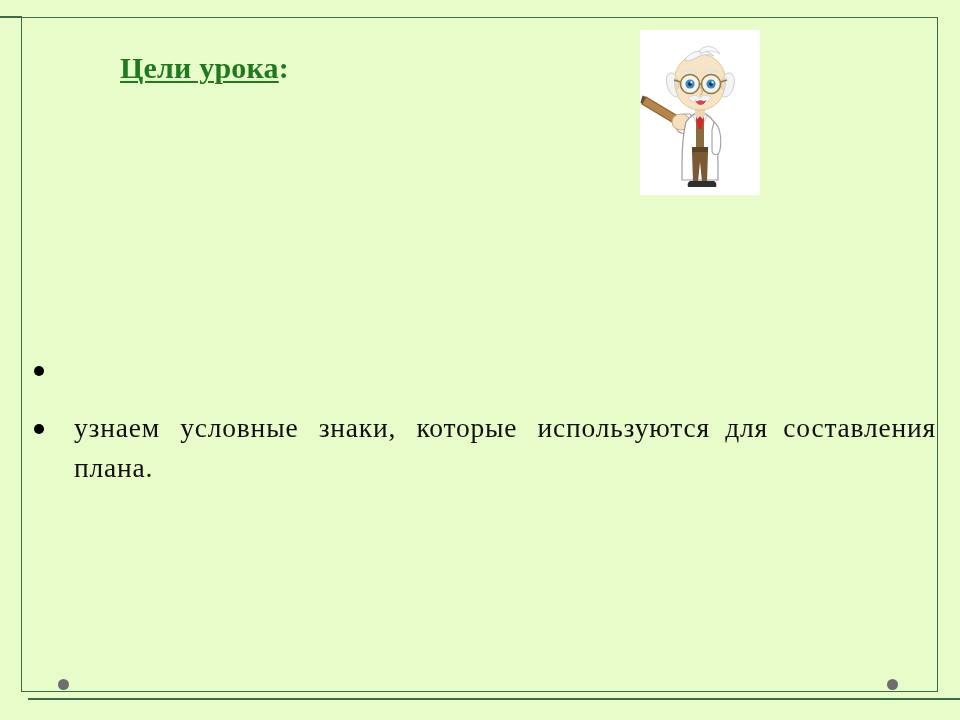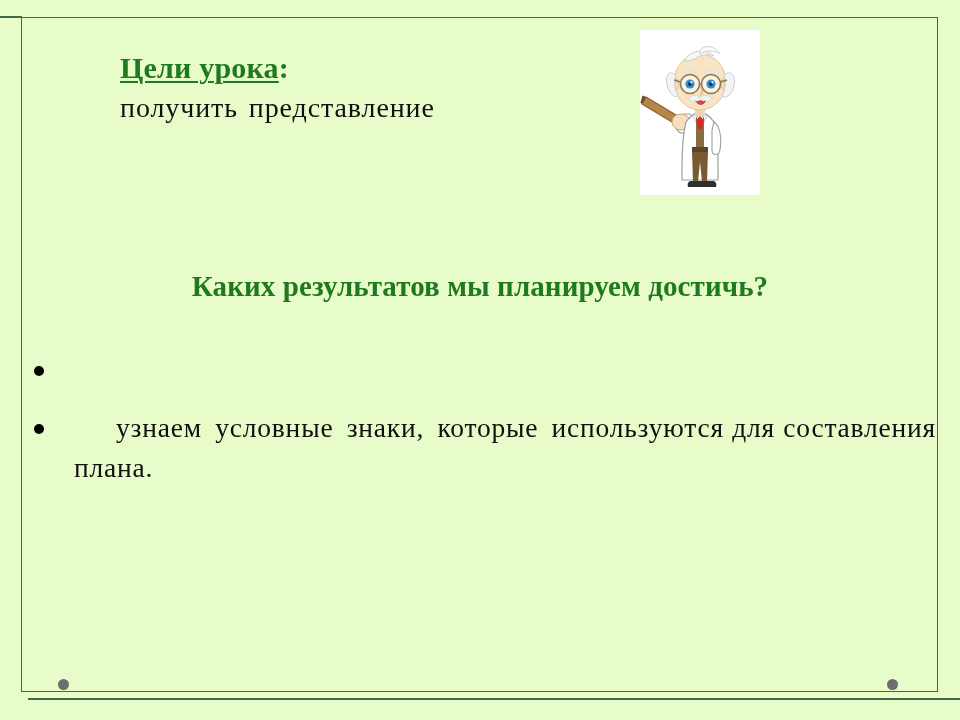--- a/index.html
+++ b/index.html
@@ -119,21 +119,21 @@
   .bullet-row {
     position: relative;
     padding-left: 52px;
     color: #101010;
     font-size: 27.5px;
     line-height: 1.44;
     letter-spacing: 0.8px;
   }
   .bullet-row.first { margin-bottom: 58px; }
   .bullet-row.second { text-align: justify; text-align-last: left; padding-right: 2px; }
-  .bullet-row.second .b2-line1 { word-spacing: 5px; margin-left: 42px; }
+  .bullet-row.second .b2-line1 { word-spacing: 5px; }
   .bullet-dot {
     position: absolute;
     left: 12px;
     top: 16px;
     width: 10px;
     height: 10px;
     border-radius: 50%;
     background: #000000;
   }
   .bullet-row.first .bullet-text { word-spacing: 6px; white-space: nowrap; }
@@ -146,21 +146,20 @@
   <div class="frame-top-extend"></div>
   <div class="frame-border"></div>
   <div class="frame-bottom-rule"></div>
   <div class="frame-dot left"></div>
   <div class="frame-dot right"></div>
 
   <div class="goals-block">
     <div class="goals-title">
       <span class="u">Цели урока</span><span>:</span>
     </div>
-    <div class="goals-line">получить представление</div>
   </div>
 
   <div class="figure-box">
     <svg width="120" height="165" viewBox="0 0 120 165" xmlns="http://www.w3.org/2000/svg">
 
       <g>
         <path d="M6 67 L41 88 L37 95 L2 74 Z" fill="#b4864a" stroke="#8c6332" stroke-width="1.2" stroke-linejoin="round"></path>
         <path d="M2 74 L6 67 L2.5 65.5 L0.5 72.5 Z" fill="#6e4a22"></path>
       </g>
 
@@ -220,21 +219,20 @@
 
       <path d="M60 56 C63 60 63 64 60 65" stroke="#d8b98d" stroke-width="1.4" fill="none"></path>
 
       <path d="M48 68 C53 64 58 65 60 68 C62 65 67 64 72 68 C68 73 62 73 60 70 C58 73 52 73 48 68 Z" fill="#f2f2f2" stroke="#cdd1d4" stroke-width="0.8"></path>
 
       <path d="M55 70 C58 76 64 76 66 70 C63 73 58 73 55 70 Z" fill="#8d1b24"></path>
       <ellipse cx="60.5" cy="72.5" rx="3.2" ry="2.2" fill="#e0404a"></ellipse>
     </svg>
   </div>
 
-  <div class="results-heading">Каких результатов мы планируем достичь?</div>
 
   <div class="bullets">
 
     <div class="bullet-row first">
       <span class="bullet-dot"></span>
     </div>
 
     <div class="bullet-row second">
       <span class="bullet-dot"></span>
       <span class="b2-line1">узнаем условные знаки, которые используются</span>

